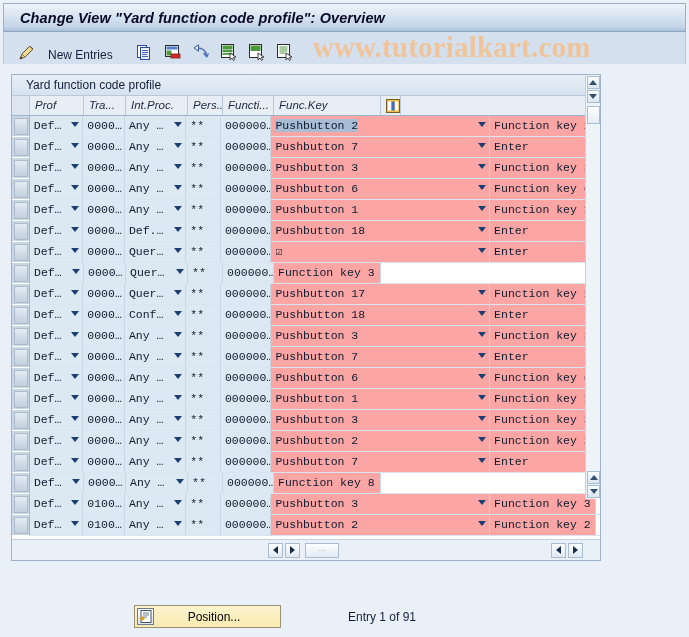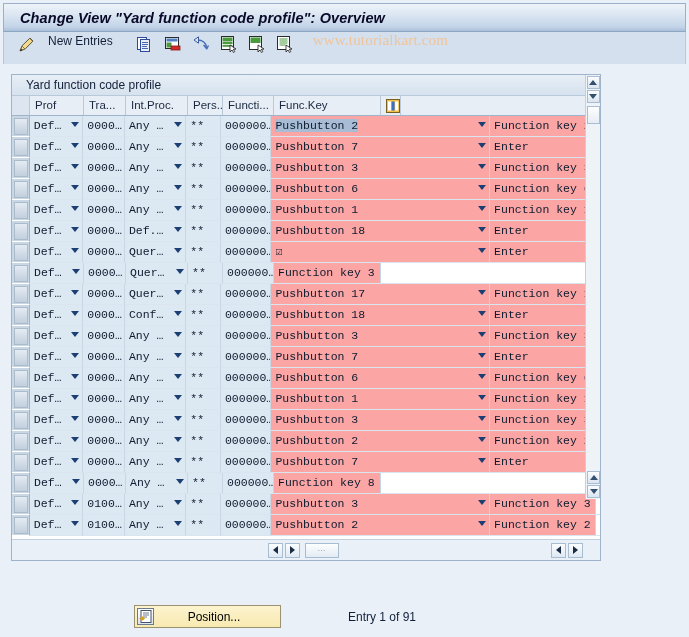--- a/index.html
+++ b/index.html
@@ -27,34 +27,34 @@
     color:#0a0a28;letter-spacing:.1px;
     white-space:nowrap;
   }
 
   
   .toolbar{
     position:absolute;left:3px;top:32px;width:683px;height:32px;
     background:#d4e0ed;
     border-left:1px solid #b6c7da;border-right:1px solid #b6c7da;
     box-sizing:border-box;
-    display:flex;align-items:flex-start;gap:4px;padding-left:10px;
+    display:flex;align-items:flex-end;gap:4px;padding-left:10px;
   }
   .tbtn{
     width:22px;height:22px;display:flex;align-items:center;justify-content:center;
     cursor:pointer;border:1px solid transparent;border-radius:2px;
   }
   .newentries{
     font-size:12px;color:#12203a;cursor:pointer;padding:2px 6px;white-space:nowrap;
   }
   .tbsep{width:6px;}
   .watermark{
     margin-left:12px;
     font-family:"Liberation Serif", serif;
-    font-size:15px;color:#f0c49a;font-weight:400;
+    font-size:29px;color:#f0c49a;font-weight:700;
     white-space:nowrap;letter-spacing:.2px;
   }
 
   
   .panel{
     position:absolute;left:11px;top:74px;width:590px;height:487px;
     background:#fff;border:1px solid #9fb4cb;box-sizing:border-box;
   }
   .panel-title{
     height:20px;line-height:20px;padding-left:14px;
@@ -66,21 +66,21 @@
   
   .hdr{
     display:flex;height:20px;align-items:stretch;
     background:#e8eef5;border-bottom:1px solid #9fb4cb;
     box-sizing:border-box;
   }
   .hdr .cell{
     border-right:1px solid #b9c9da;
     font-size:11.5px;color:#1a2940;
     line-height:19px;padding-left:5px;
-    box-sizing:border-box;overflow:hidden;white-space:nowrap;
+    box-sizing:border-box;overflow:hidden;white-space:nowrap;font-style:italic;
   }
   .hdr .selall{width:18px;border-right:1px solid #b9c9da;background:#dde6f0;padding:0;}
   .cfgicon{
     width:20px;display:flex;align-items:center;justify-content:center;
     border-right:none;cursor:pointer;
   }
 
   
   .c-sel   {width:18px;}
   .c-prof  {width:54px;}

